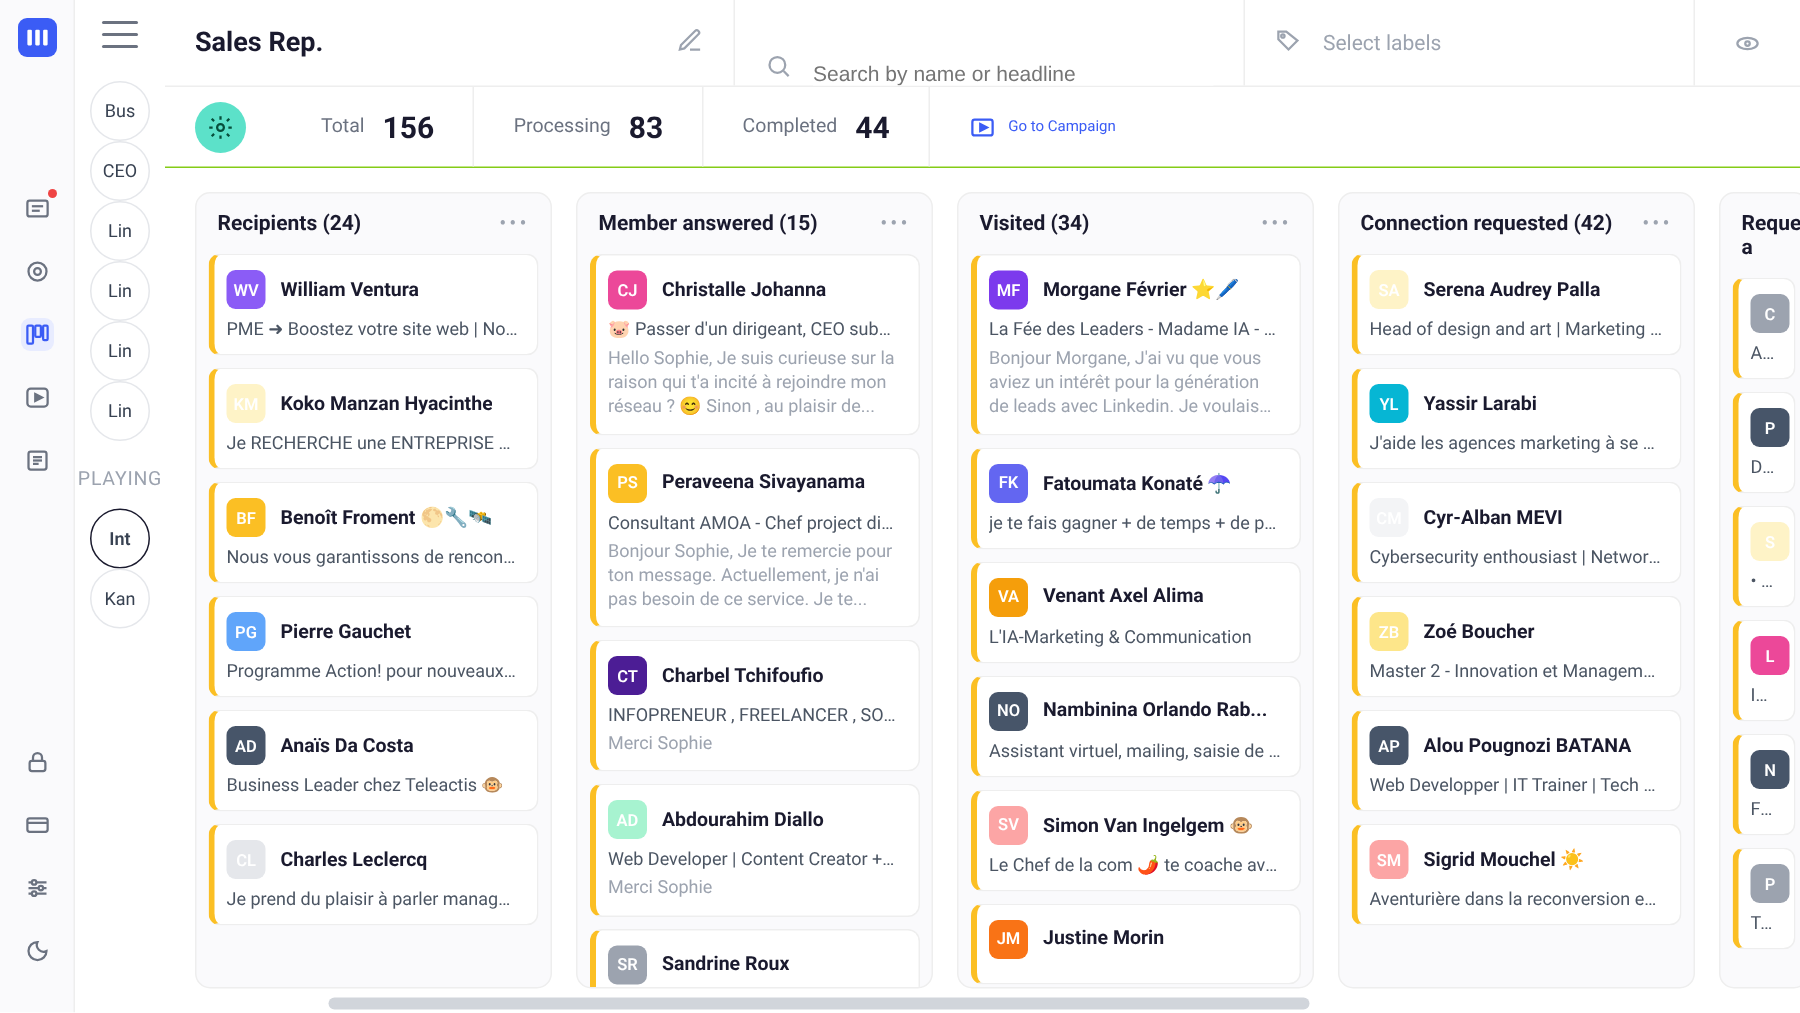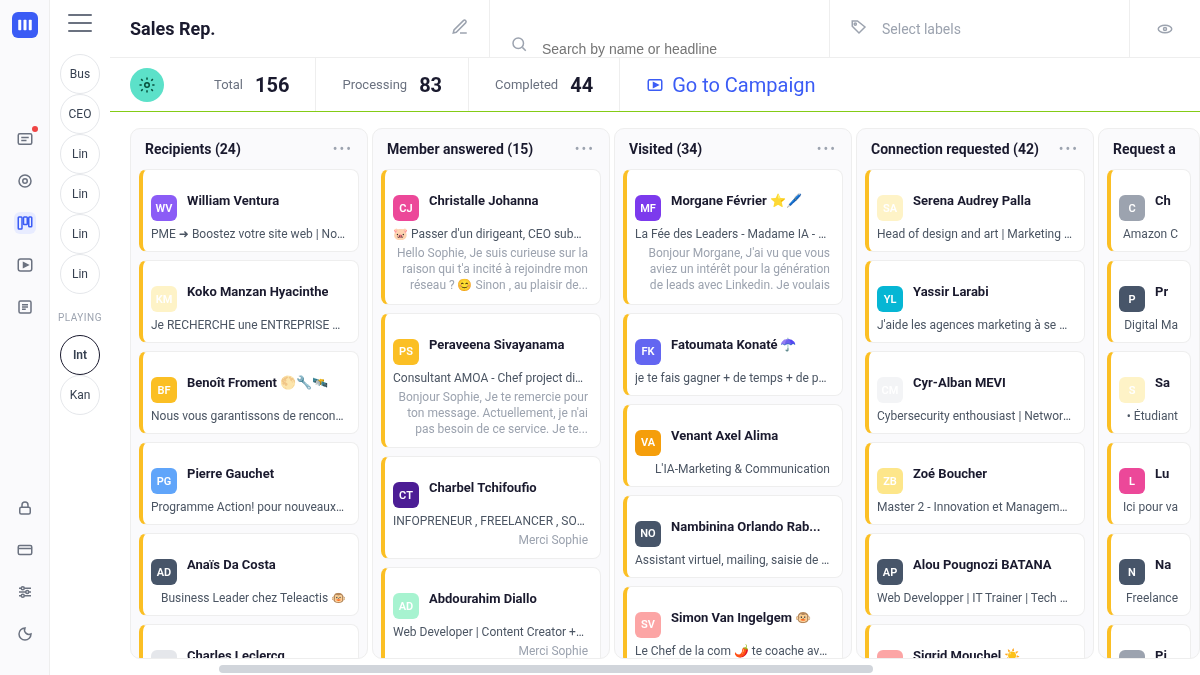--- a/index.html
+++ b/index.html
@@ -9,46 +9,46 @@
 .rail .logo { width: 26px; height: 26px; background: #3b5cf5; border-radius: 6px; display:flex; align-items:center; justify-content:center; color:#fff; font-size:14px; }
 .rail .icon { width: 22px; height: 22px; display:flex; align-items:center; justify-content:center; color:#6b7280; cursor:pointer; position:relative; border-radius:6px; }
 .rail .icon.active { background:#e8ecff; color:#3b5cf5; }
 .rail .icon .dot { position:absolute; top:-2px; right:-2px; width:6px; height:6px; background:#ef4444; border-radius:50%; }
 .rail .spacer { flex:1; }
 .secondary { width: 60px; display:flex; flex-direction:column; align-items:center; padding-top:14px; gap:8px; }
 .secondary .menu-btn { width:24px; height:18px; cursor:pointer; display:flex; flex-direction:column; justify-content:space-between; margin-bottom:14px; }
 .secondary .menu-btn span { height:2px; background:#6b7280; border-radius:2px; }
 .secondary .chip { width:40px; height:40px; border:1px solid #e5e7eb; border-radius:50%; display:flex; align-items:center; justify-content:center; font-size:12px; color:#374151; cursor:pointer; }
 .secondary .chip.active { border-color:#1a1a2e; font-weight:600; }
-.secondary .section-label { font-size:10px; color:#9ca3af; letter-spacing:0.5px; margin:10px 0 4px; }
+.secondary .section-label { font-size:13px; color:#9ca3af; letter-spacing:0.5px; margin:10px 0 4px; }
 .main { flex:1; display:flex; flex-direction:column; overflow:hidden; }
 .topbar { display:flex; height:58px; border-bottom:1px solid #eee; align-items:stretch; }
 .topbar .title-zone { display:flex; align-items:center; padding:0 20px; gap:16px; width:380px; border-right:1px solid #eee; }
 .topbar .title { font-size:18px; font-weight:700; flex:1; }
 .topbar .edit-icon { color:#9ca3af; cursor:pointer; }
 .topbar .search-zone { flex:1; display:flex; align-items:flex-end; padding:0 20px; gap:14px; border-right:1px solid #eee; color:#9ca3af; }
 .topbar .search-zone input { border:none; outline:none; font-size:14px; flex:1; color:#374151; }
 .topbar .labels-zone { width:300px; display:flex; align-items:center; padding:0 20px; gap:14px; border-right:1px solid #eee; color:#9ca3af; font-size:14px; }
 .topbar .view-zone { width:70px; display:flex; align-items:center; justify-content:center; color:#9ca3af; cursor:pointer; }
 .stats { display:flex; height:54px; border-bottom:1px solid #84cc16; align-items:center; padding-left:20px; }
 .stats .gear { width:34px; height:34px; border-radius:50%; background:#5ce1c9; display:flex; align-items:center; justify-content:center; margin-right:24px; }
 .stat { display:flex; align-items:baseline; gap:12px; padding:0 26px; height:100%; display:flex; align-items:center; }
 .stat + .stat { border-left:1px solid #eee; }
 .stat .label { font-size:13px; color:#6b7280; }
 .stat .val { font-size:20px; font-weight:700; }
-.campaign-link { display:flex; align-items:center; gap:8px; padding:0 26px; color:#3b5cf5; font-size:20px; cursor:pointer; border-left:1px solid #eee; height:100%; }
-.board { flex:1; overflow-x:auto; overflow-y:hidden; padding:16px 0 6px 20px; display:flex; gap:4px;text-align:right; }
+.campaign-link { display:flex; align-items:center; gap:8px; padding:0 26px; color:#3b5cf5; font-size:10px; cursor:pointer; border-left:1px solid #eee; height:100%; }
+.board { flex:1; overflow-x:auto; overflow-y:hidden; padding:16px 0 6px 20px; display:flex; gap:16px; }
 .column { width:238px; min-width:238px; background:#fafafc; border:1px solid #eee; border-radius:10px; display:flex; flex-direction:column; overflow:hidden; }
 .column.partial { min-width:60px; }
 .col-head { display:flex; align-items:center; justify-content:space-between; padding:12px 14px; font-size:14px; font-weight:700; }
 .col-head .dots { color:#9ca3af; cursor:pointer; letter-spacing:2px; font-weight:400; }
 .col-body { flex:1; overflow-y:auto; padding:0 8px 8px; display:flex; flex-direction:column; gap:8px; }
 .card { background:#fff; border:1px solid #eee; border-radius:8px; padding:10px 12px 10px 8px; border-left:4px solid #fbbf24; cursor:pointer; }
 .card .row1 { display:flex; align-items:center; gap:10px; margin-bottom:6px; }
-.card .avatar { width:26px; height:26px; border-radius:6px; background:#d1d5db; flex-shrink:0; display:flex; align-items:center; justify-content:center; font-size:11px; font-weight:600; color:#fff;margin-top:15px; }
+.card .avatar { width:26px; height:26px; border-radius:6px; background:#d1d5db; flex-shrink:0; display:flex; align-items:center; justify-content:center; font-size:11px; font-weight:600; color:#fff; }
 .card .name { font-size:13px; font-weight:700; white-space:nowrap; overflow:hidden; text-overflow:ellipsis; }
 .card .desc { font-size:12px; color:#4b5563; white-space:nowrap; overflow:hidden; text-overflow:ellipsis; }
 .card .msg { font-size:12px; color:#9ca3af; margin-top:4px; line-height:1.35; display:-webkit-box; -webkit-line-clamp:3; -webkit-box-orient:vertical; overflow:hidden; }
 .scrollbar-bottom { height:10px; background:#fff; }
 .scrollbar-bottom .thumb { height:8px; background:#d1d5db; border-radius:4px; width:60%; margin-left:10%; }
 svg { width:18px; height:18px; }
 .col-body::-webkit-scrollbar { width:4px; }
 .col-body::-webkit-scrollbar-thumb { background:#d1d5db; border-radius:2px; }
 </style>
 </head>

